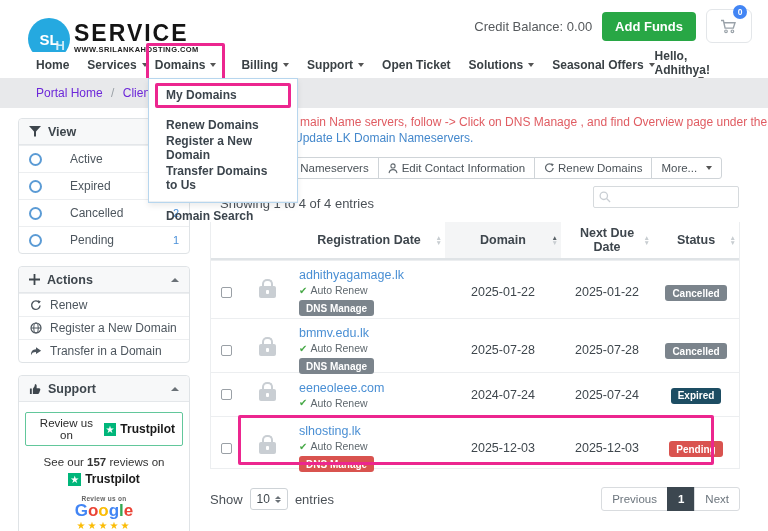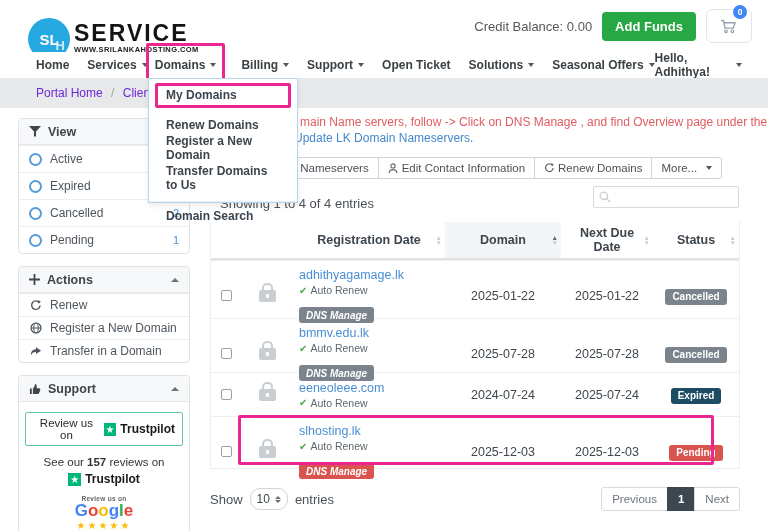--- a/index.html
+++ b/index.html
@@ -25,38 +25,38 @@
     font-weight:700; width:14px; height:14px; border-radius:50%; display:flex; align-items:center; justify-content:center; }
 
   
   .navbar { position:absolute; left:0; top:52px; width:768px; height:26px; background:#fff;
     display:flex; align-items:center; font-size:12px; color:#3a4145; font-weight:600; }
   .nav-item { margin-left:18px; display:flex; align-items:center; cursor:pointer; white-space:nowrap; }
   .nav-item:first-child { margin-left:36px; }
   .caret { display:inline-block; width:0; height:0; border-left:3.5px solid transparent;
     border-right:3.5px solid transparent; border-top:4px solid #555; margin-left:5px; }
   .pink-outline { border:3px solid #ec268f; border-radius:2px; padding:12px 6px; margin:-4px -2px; }
-  .nav-greet { margin-left:auto; margin-right:26px; display:flex; align-items:center; cursor:pointer; }
+  .nav-greet { margin-left:auto; margin-right:26px; display:flex; align-items:center; cursor:pointer;flex-direction:column; }
 
   
   .breadbar { position:absolute; left:0; top:78px; width:768px; height:30px; background:#e8e9eb; }
   .bread { position:absolute; left:36px; top:8px; font-size:12px; color:#8a9096; }
   .bread a { color:#6d28d9; text-decoration:none; cursor:pointer; }
   .bread .sep { margin:0 5px; color:#9aa0a6; }
 
   
   .sidebar { position:absolute; left:18px; top:118px; width:172px; }
   .panel { border:1px solid #dfe3e6; border-radius:4px; background:#fff; margin-bottom:12px; }
   .panel-head { height:26px; background:#f7f8f9; border-bottom:1px solid #e4e7ea; display:flex;
     align-items:center; padding:0 10px; font-size:12.5px; font-weight:700; color:#3e464d; border-radius:4px 4px 0 0; }
   .panel-head .ph-icon { margin-right:7px; display:flex; }
   .chev-up { margin-left:auto; width:0; height:0; border-left:4px solid transparent;
     border-right:4px solid transparent; border-bottom:4.5px solid #6a7177; }
   .view-row { height:27px; display:flex; align-items:center; padding:0 10px; border-top:1px solid #eceef0;
-    font-size:12px; color:#4d565e; cursor:pointer; }
+    font-size:12px; color:#4d565e; cursor:pointer;gap:20px; }
   .view-row:first-of-type { border-top:none; }
   .radio { width:13px; height:13px; border:2px solid #5b9bd5; border-radius:50%; margin-right:8px; flex:none; }
   .count { margin-left:auto; color:#4a90d9; font-size:11px; }
   .act-row { height:23px; display:flex; align-items:center; padding:0 10px; border-top:1px solid #eceef0;
     font-size:12px; color:#4d565e; cursor:pointer; }
   .act-row:first-of-type { border-top:none; }
   .act-row .a-icon { margin-right:8px; display:flex; width:13px; justify-content:center; }
   .reviews-body { padding:10px 6px 12px; text-align:center; }
   .tp-btn { display:inline-flex; align-items:center; gap:4px; border:1px solid #62c79b; border-radius:2px;
     padding:4px 7px; font-size:11.5px; color:#2b2b2b; background:#fff; cursor:pointer; }
@@ -112,31 +112,31 @@
     border:2.5px solid #c9ced3; border-bottom:none; border-radius:5px 5px 0 0; }
   .lock:after { content:""; position:absolute; top:4px; left:7px; width:3px; height:4px; background:#fff; border-radius:1px;}
   .dcell { padding:7px 0 7px 6px; }
   .dlink { font-size:12.5px; color:#4a8fd4; cursor:pointer; }
   .autorenew { font-size:10.5px; color:#5f686e; margin-top:2px; display:flex; align-items:center; gap:3px; }
   .autorenew .chk { color:#48a948; font-size:10px; }
   .badge { display:inline-block; font-size:10px; font-weight:700; color:#fff; border-radius:3px; padding:2.5px 7px; }
   .badge.gray { background:#7b848c; }
   .badge.red { background:#d9534f; }
   .badge.dark { background:#1d4d63; }
-  .dns { margin-top:11px; cursor:pointer;font-style:italic; }
+  .dns { margin-top:4px; cursor:pointer; }
   .datec { text-align:center; font-size:12.5px; color:#3f474d; }
   .statc { text-align:center; }
 
   .row-annotate { position:absolute; left:28px; top:303px; width:476px; height:50px;
     border:3px solid #ec268f; border-radius:2px; z-index:20; pointer-events:none; }
 
   
   .tfoot { position:absolute; left:0; top:364px; width:530px; display:flex; align-items:center; }
   .show-l { font-size:13px; color:#4b5157; }
-  .psel { margin:12px 7px; border:1px solid #ced3d7; border-radius:10px; padding:3px 6px; display:flex;
+  .psel { margin:12px 7px; border:1px solid #ced3d7; border-radius:3px; padding:3px 6px; display:flex;
     align-items:center; gap:5px; font-size:12px; color:#3f474d; cursor:pointer; background:#fff; }
   .updn { display:flex; flex-direction:column; gap:1px; }
   .updn i { width:0; height:0; border-left:3px solid transparent; border-right:3px solid transparent; }
   .updn .u { border-bottom:3.5px solid #6a7177; }
   .updn .d { border-top:3.5px solid #6a7177; }
   .pager { margin-left:auto; display:flex; }
   .pg { border:1px solid #d9dcdf; background:#fff; color:#6c757d; font-size:11.5px; padding:5px 10px;
     margin-left:-1px; cursor:pointer; }
   .pg.first { border-radius:3px 0 0 3px; }
   .pg.lastb { border-radius:0 3px 3px 0; }

